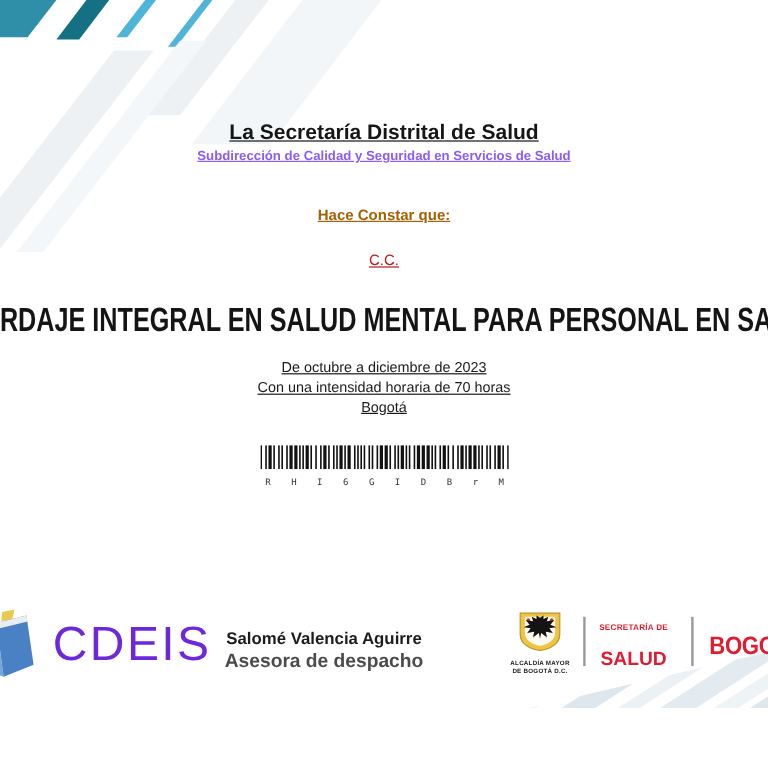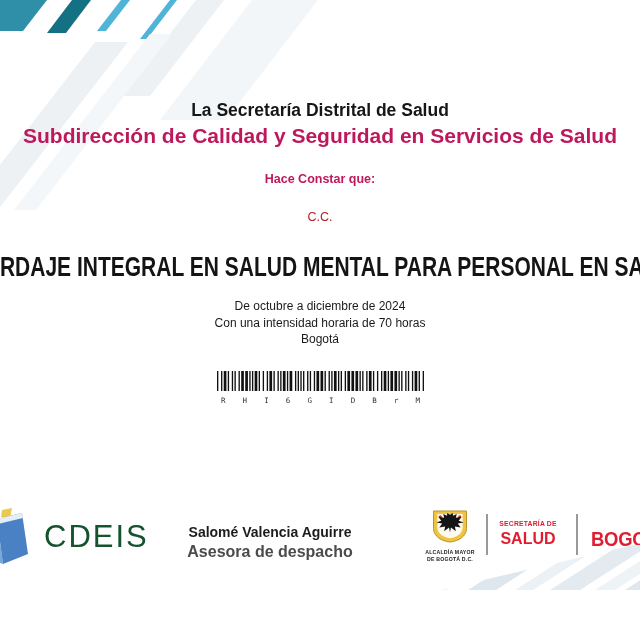--- a/index.html
+++ b/index.html
@@ -1,55 +1,55 @@
 <!DOCTYPE html>
 <html><head>
 <meta charset="utf-8">
 <style>
   html,body{margin:0;padding:0;background:#ffffff;}
   body{width:640px;height:640px;overflow:hidden;font-family:"Liberation Sans",sans-serif;color:#111;}
   .page{position:relative;width:640px;height:640px;background:#ffffff;overflow:hidden;}
-  .center-line{position:absolute;left:0;width:640px;text-align:center;}
+  .center-line{position:absolute;left:0;width:640px;text-align:center;text-decoration:underline;}
 
   
   .org-title{top:100px;font-size:17.5px;font-weight:bold;color:#161616;}
-  .org-subtitle{top:124px;font-size:21px;font-weight:bold;color:#be185d;}
-  .attests{top:172px;font-size:12.5px;font-weight:bold;color:#be185d;}
+  .org-subtitle{top:124px;font-size:11px;font-weight:bold;color:#8b5cf6;}
+  .attests{top:172px;font-size:12.5px;font-weight:bold;color:#a16207;}
   .name{top:183px;font-size:24px;font-weight:bold;color:#141414;}
   .cc{top:210px;font-size:12.5px;color:#b91c1c;}
   .participation{top:239px;font-size:12.5px;color:#1a1a1a;}
 
   .course-row{position:absolute;top:251px;left:0;width:640px;display:flex;justify-content:center;overflow:visible;}
   .course{display:inline-block;font-size:28px;font-weight:bold;white-space:nowrap;color:#141414;
           transform:scaleX(0.75);transform-origin:center top;}
 
   .details{top:298px;font-size:12px;line-height:16.5px;color:#1a1a1a;}
 
   
   .barcode-wrap{position:absolute;left:217px;top:371px;width:207px;}
   .barcode-chars{display:flex;justify-content:space-between;padding:1px 4px 0 4px;
                  font-family:"DejaVu Sans Mono",monospace;font-size:7.5px;color:#333;}
 
   
   .cdeis-logo{position:absolute;left:-12px;top:508px;display:flex;align-items:center;}
-  .cdeis-text{font-size:31px;letter-spacing:2px;color:#14532d;margin-left:12px;font-weight:400;}
+  .cdeis-text{font-size:40px;letter-spacing:2px;color:#6d28d9;margin-left:12px;font-weight:400;}
 
   .signer{position:absolute;left:150px;top:524px;width:240px;text-align:center;}
   .signer-name{font-size:14px;font-weight:bold;color:#1c1c1c;}
   .signer-role{font-size:16px;color:#4b4b4b;margin-top:3px;font-weight:bold;}
 
   .alcaldia{position:absolute;left:418px;top:510px;width:64px;text-align:center;}
   .alcaldia .lines{font-size:5.2px;font-weight:bold;line-height:6.5px;color:#1c1c1c;margin-top:2px;letter-spacing:.2px;}
 
   .vdivider{position:absolute;top:514px;width:1.5px;height:41px;background:#97999c;}
   .div1{left:486px;} .div2{left:576px;}
 
   .secretaria{position:absolute;left:494px;top:520px;width:68px;text-align:center;color:#e01c30;}
   .secretaria .l1{font-size:6.8px;font-weight:bold;letter-spacing:.2px;}
-  .secretaria .l2{font-size:16px;font-weight:bold;margin-top:3px;}
+  .secretaria .l2{font-size:16px;font-weight:bold;margin-top:14px;}
 
   .bogota{position:absolute;left:591px;top:527px;font-size:21px;font-weight:bold;color:#e01c30;
           white-space:nowrap;transform:scaleX(0.88);transform-origin:left top;letter-spacing:-0.3px;}
 
   .deco-top{position:absolute;left:0;top:0;}
   .deco-bottom{position:absolute;left:420px;top:545px;}
 </style>
 </head>
 <body>
 
@@ -71,21 +71,21 @@
 
   <div class="center-line attests">Hace Constar que:</div>
   <div class="center-line cc">C.C.</div>
 
 
   <div class="course-row">
     <span class="course">ABORDAJE INTEGRAL EN SALUD MENTAL PARA PERSONAL EN SALUD</span>
   </div>
 
   <div class="center-line details">
-    <div>De octubre a diciembre de 2024</div>
+    <div>De octubre a diciembre de 2023</div>
     <div>Con una intensidad horaria de 70 horas</div>
     <div>Bogotá</div>
   </div>
 
   <div class="barcode-wrap">
     <svg width="207" height="20" viewBox="0 0 207 20" fill="#111">
         <rect x="0.00" y="0" width="1.34" height="20"></rect>
         <rect x="4.03" y="0" width="1.34" height="20"></rect>
         <rect x="6.72" y="0" width="2.69" height="20"></rect>
         <rect x="10.75" y="0" width="1.34" height="20"></rect>

